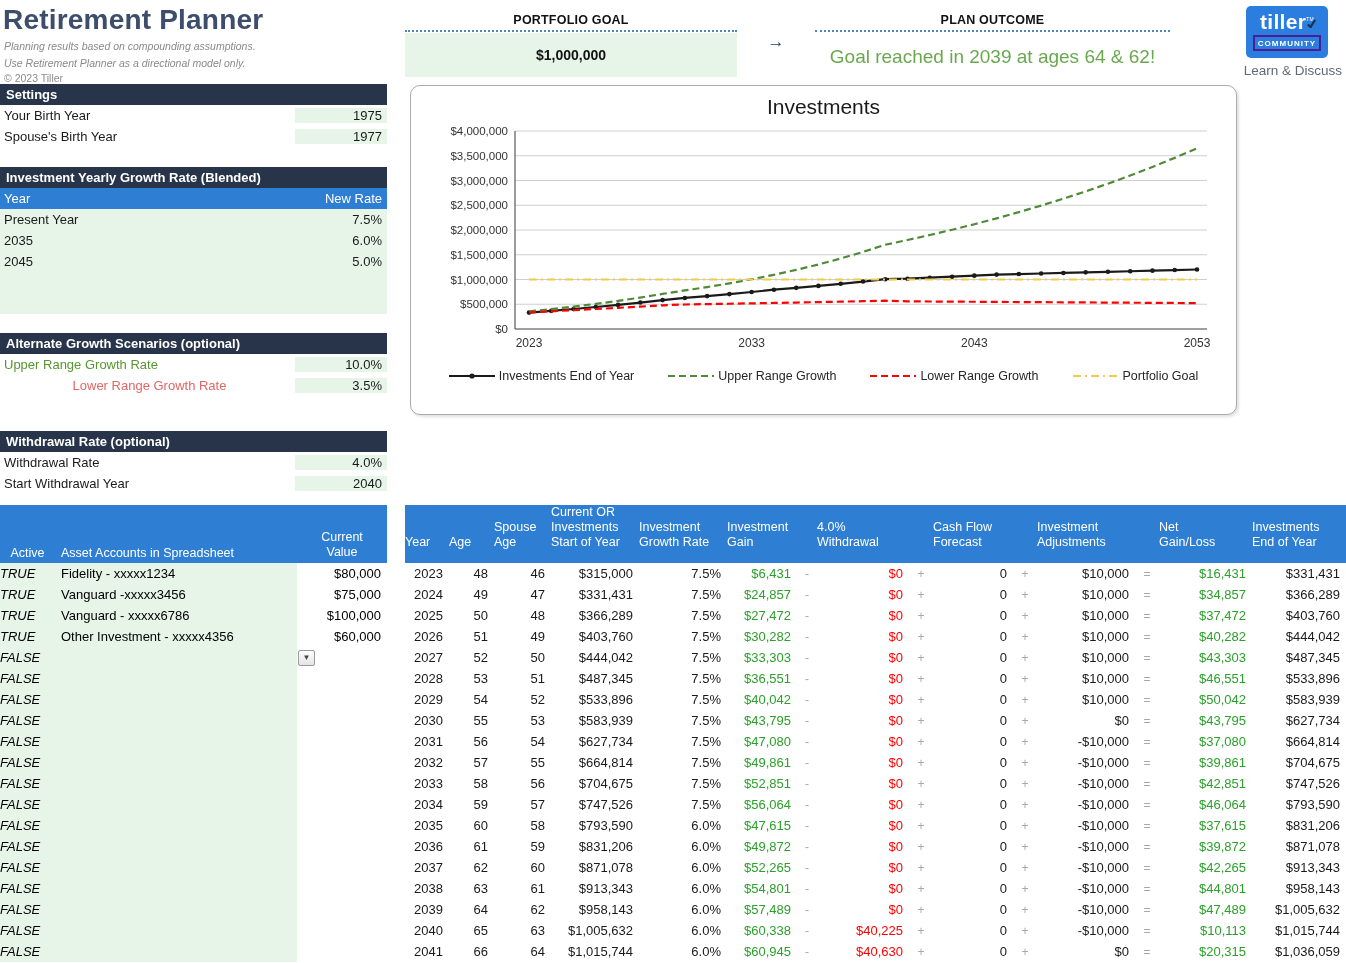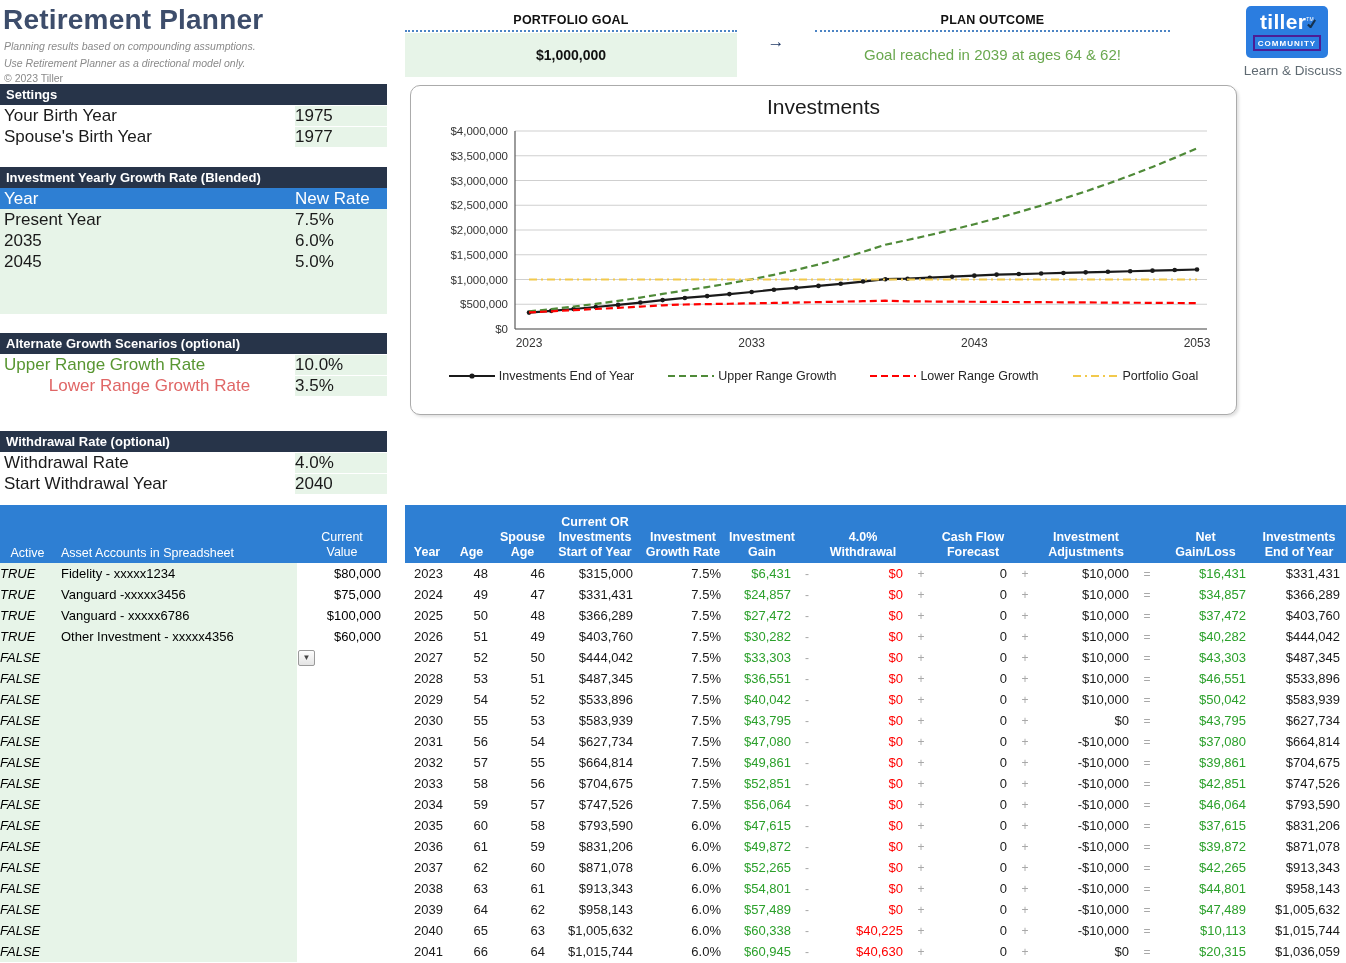--- a/index.html
+++ b/index.html
@@ -13,23 +13,23 @@
   body{font-family:"Liberation Sans","DejaVu Sans",sans-serif;background:#fff;}
   .stage{position:relative;width:1346px;height:963px;overflow:hidden;background:#fff;}
 
   
   .lp{position:absolute;left:0;top:0;width:387px;}
   .lp-title{margin:4px 0 0 3px;font-size:28px;font-weight:bold;color:var(--title);letter-spacing:0.2px;}
   .lp-sub{margin:3px 0 0 4px;font-size:10.5px;font-style:italic;color:var(--muted);line-height:14px;}
   .lp-copy{margin:2px 0 0 4px;font-size:10.5px;color:var(--muted);}
   .sec{position:absolute;left:0;width:387px;}
   .sec-header{height:21px;line-height:21px;background:var(--navy);color:#fff;font-size:13px;font-weight:600;padding-left:6px;}
-  .sec-row{height:21px;display:flex;align-items:center;font-size:17px;color:#1a1a1a;}
+  .sec-row{height:21px;display:flex;align-items:center;font-size:13px;color:#1a1a1a;}
   .sec-row .lbl{flex:1;padding-left:4px;}
-  .sec-row .val{width:92px;padding-right:12px;}
+  .sec-row .val{width:92px;text-align:right;padding-right:5px;}
   .green{background:var(--green-bg);}
   .blue-subhead{background:var(--blue);color:#fff;}
   .blue-subhead .lbl,.blue-subhead .val{color:#fff;}
   .upper-lbl{color:var(--upper);}
   .lower-lbl{color:var(--lower);text-align:center;}
   .fill-green{height:42px;background:var(--green-bg);}
 
   
   .acc-head{display:grid;grid-template-columns:55px 242px 90px;height:58px;background:var(--blue);color:#fff;font-size:12.5px;align-items:end;padding-bottom:3px;}
   .acc-head .h1{text-align:center;}
@@ -40,41 +40,41 @@
   .acc-name{background:var(--green-bg);height:21px;line-height:21px;padding-left:6px;}
   .acc-value{text-align:right;padding-right:6px;}
   .dd{width:17px;height:16px;border:1px solid #9a9a9a;background:linear-gradient(#fdfdfd,#e4e4e4);font-size:8px;color:#444;display:flex;align-items:center;justify-content:center;border-radius:2px;margin-left:1px;}
 
   
   .goal-wrap{position:absolute;left:405px;top:8px;width:332px;}
   .mini-head{height:24px;line-height:24px;text-align:center;font-size:12.5px;font-weight:bold;color:#111;border-bottom:2px dotted var(--dotted);letter-spacing:0.2px;}
   .goal-value{margin-top:1px;height:44px;line-height:44px;background:var(--green-bg);text-align:center;font-size:14px;font-weight:bold;color:#111;}
   .flow-arrow{position:absolute;left:756px;top:32px;width:40px;text-align:center;font-size:17px;font-weight:bold;color:#1F3864;}
   .outcome-wrap{position:absolute;left:815px;top:8px;width:355px;}
-  .outcome-text{margin-top:14px;text-align:center;font-size:15px;color:var(--outcome);}
+  .outcome-text{margin-top:14px;text-align:center;font-size:19px;color:var(--outcome);}
 
   
   .logo{position:absolute;left:1246px;top:6px;width:82px;height:52px;background:var(--logo-blue);border-radius:5px;color:#fff;}
   .logo-word{text-align:center;font-size:21px;font-weight:bold;line-height:26px;letter-spacing:0.3px;position:relative;}
   .logo-tick{position:absolute;margin-left:1px;top:2px;}
   .logo-tm{font-size:5px;font-weight:normal;vertical-align:super;}
   .logo-comm{margin:0 7px;border:2px solid #4c1d95;text-align:center;font-size:8px;font-weight:bold;letter-spacing:1px;padding:1.5px 0;}
   .learn-link{position:absolute;left:1234px;top:63px;width:108px;text-align:right;font-size:13.5px;color:var(--link);cursor:pointer;}
 
   
   .chart-card{position:absolute;left:410px;top:85px;width:827px;height:330px;border:1px solid #ABABAB;border-radius:10px;background:#fff;box-shadow:2px 2px 3px rgba(0,0,0,0.12);}
   .chart-title{margin-top:9px;text-align:center;font-size:21px;color:#1a1a1a;}
   #chart-svg{display:block;margin:0 auto;}
   .legend{display:flex;justify-content:center;gap:34px;margin-top:4px;font-size:12.5px;color:#262626;align-items:center;}
   .legend-item{display:flex;align-items:center;gap:4px;}
 
   
   .main-grid{position:absolute;left:405px;top:505px;width:941px;}
   .grid-head{display:grid;grid-template-columns:44px 45px 57px 88px 88px 70px 20px 92px 24px 80px 24px 98px 24px 93px 94px;height:58px;background:var(--blue);color:#fff;font-size:12.5px;align-items:end;}
-  .gh{text-align:center;white-space:pre-line;line-height:15px;padding-bottom:3px;font-weight:bold;}
+  .gh{white-space:pre-line;line-height:15px;padding-bottom:13px;}
   .grid-row{display:grid;grid-template-columns:44px 45px 57px 88px 88px 70px 20px 92px 24px 80px 24px 98px 24px 93px 94px;height:21px;font-size:13px;align-items:center;}
   .cell{text-align:right;padding-right:6px;color:#1a1a1a;}
   .cell.op{text-align:center;padding-right:0;color:var(--op);font-size:12px;}
   .cell.c-green{color:var(--gain);}
   .cell.c-red{color:var(--neg);}
 </style>
 </head>
 <body>
 
 <div class="stage">

